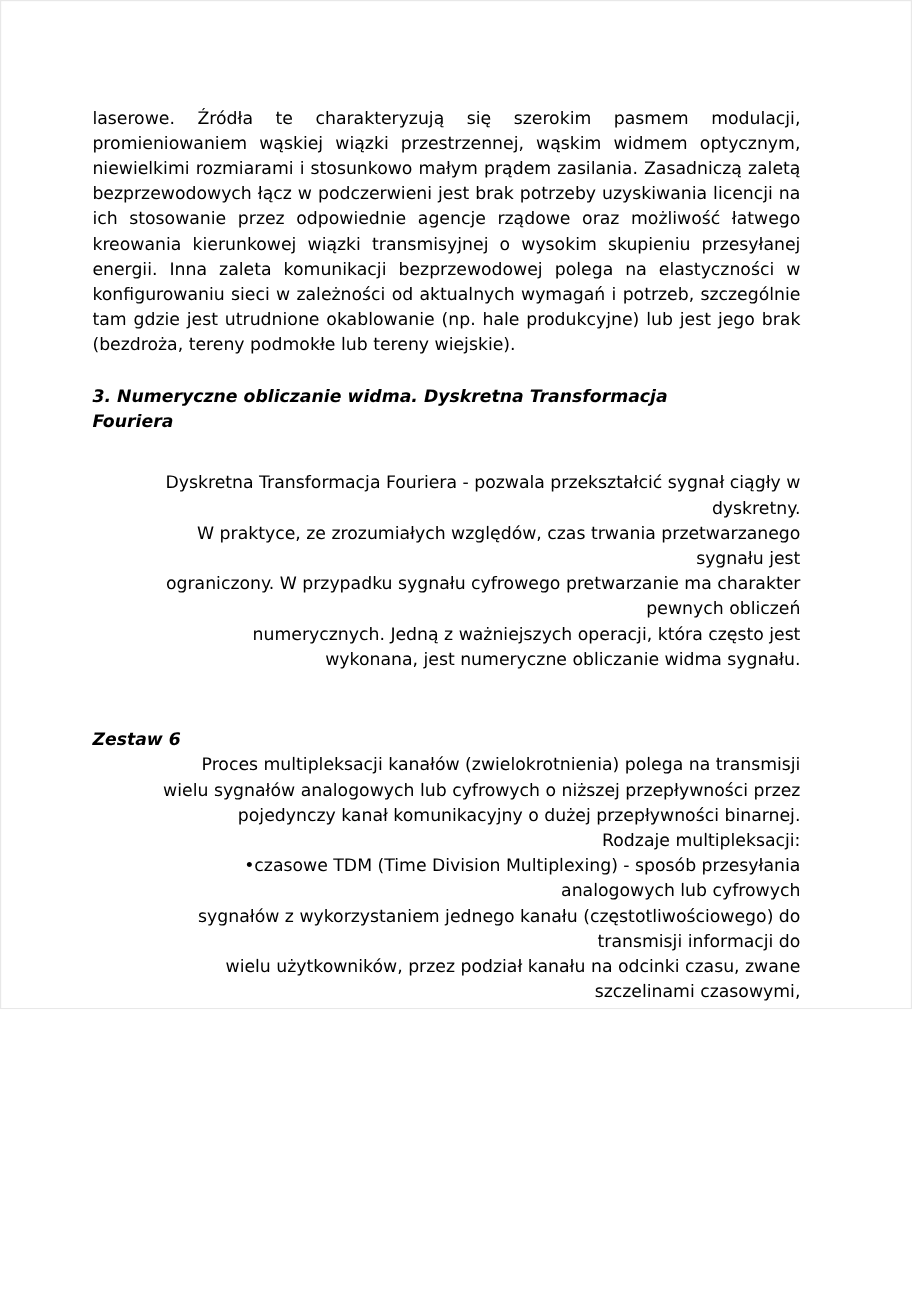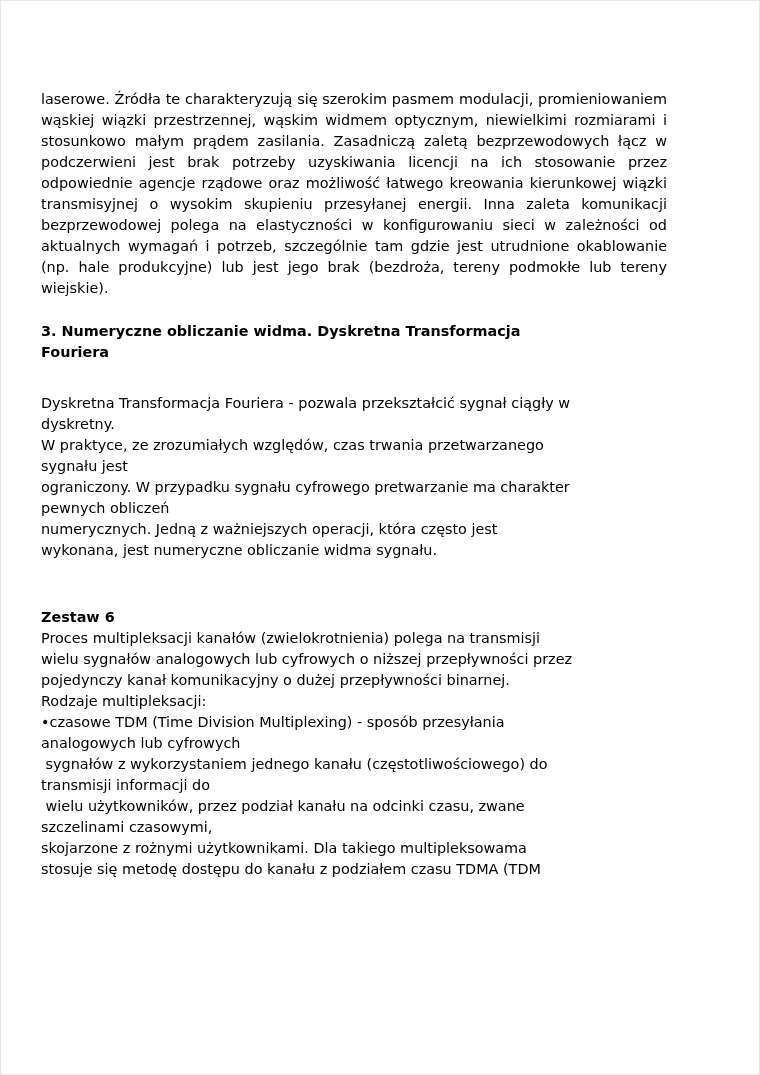--- a/index.html
+++ b/index.html
@@ -2,45 +2,46 @@
 <html><head>
 <meta charset="utf-8">
 <style>
   html, body {
     margin: 0;
     padding: 0;
     background: #ffffff;
   }
   .page {
     width: 760px;
-    height: 1075px;
+    height: 841px;
     box-sizing: border-box;
     background: #ffffff;
     border: 1px solid #e8e8e8;
-    padding: 88px 92px 0 40px;
+    padding: 88px 92px 0 76px;
     overflow: hidden;
     font-family: "DejaVu Sans", "Liberation Sans", sans-serif;
     font-size: 14.4px;
     line-height: 21px;
     color: #000000;
   }
   .block {
     margin: 0;
     padding: 0;
   }
   .justify {
     text-align: justify;
   }
   .left {
-    text-align: left;
+    text-align: right;
     white-space: pre-wrap;
   }
   .heading {
     font-weight: bold;
     white-space: pre-wrap;
+    font-style: italic;
   }
   .gap-1 { margin-top: 22px; }
   .gap-15 { margin-top: 30px; }
   .gap-2 { margin-top: 46px; }
 </style>
 </head>
 <body>
 
 <div class="page">
 

